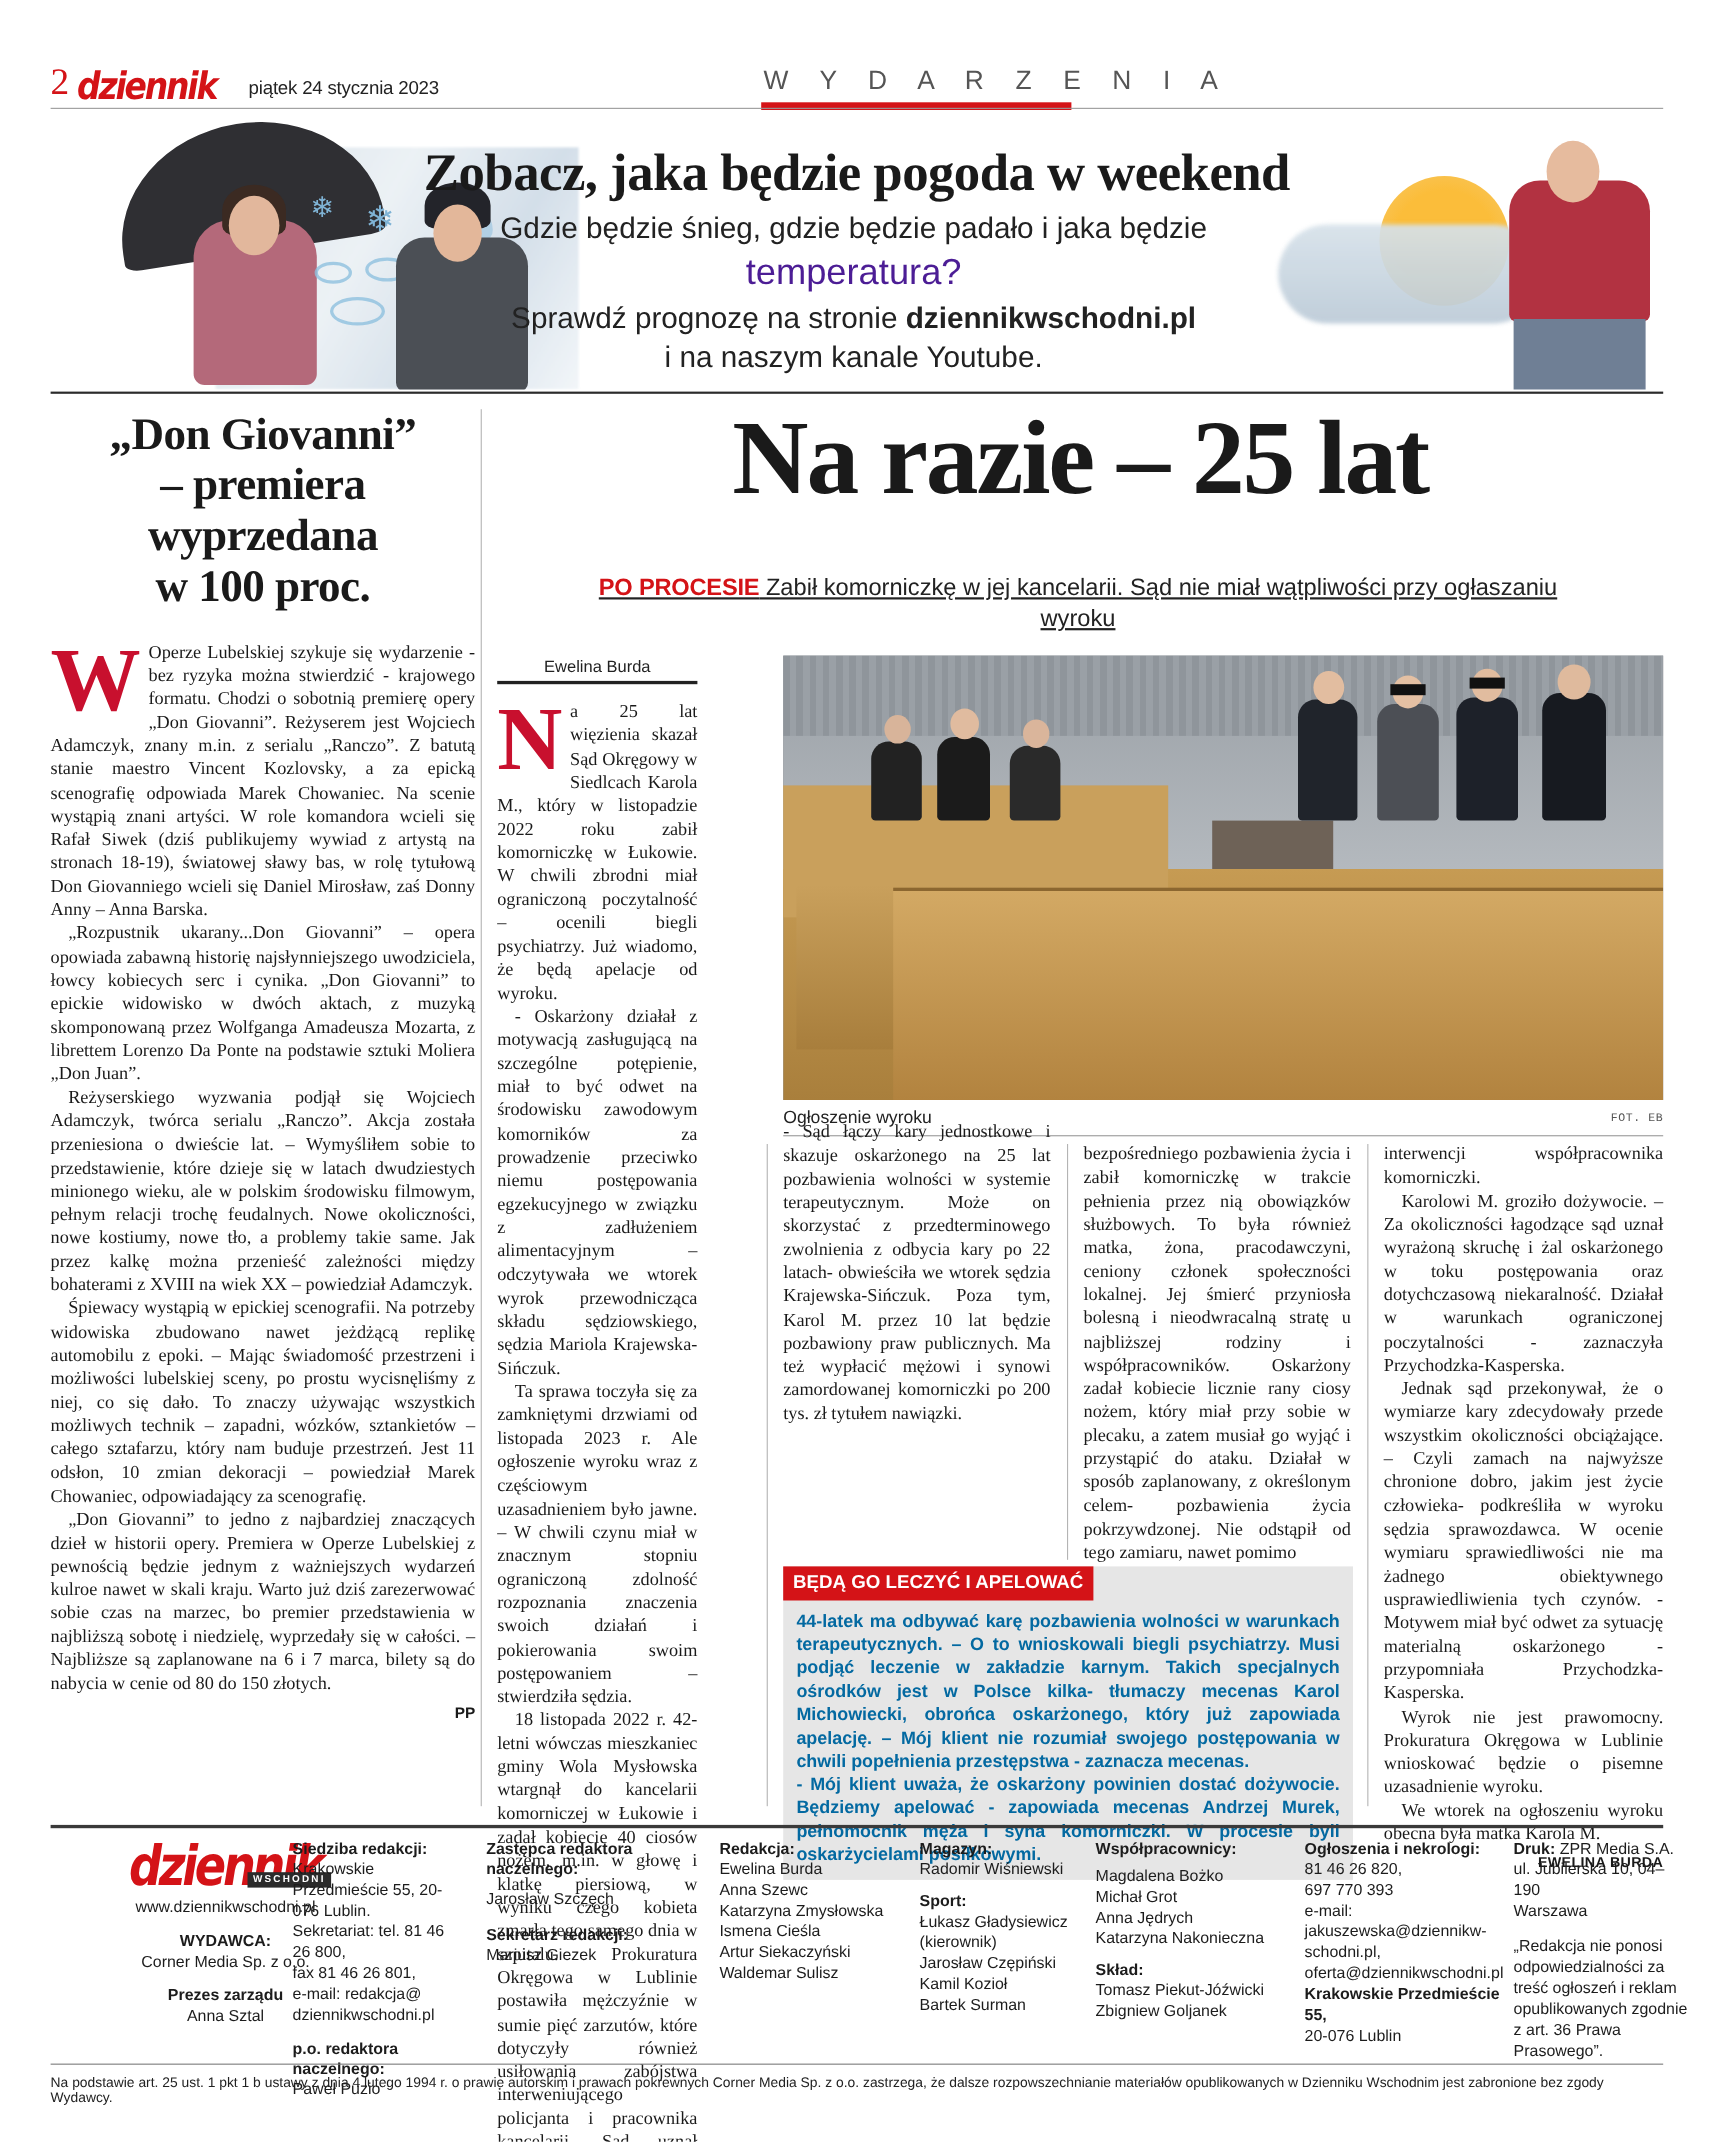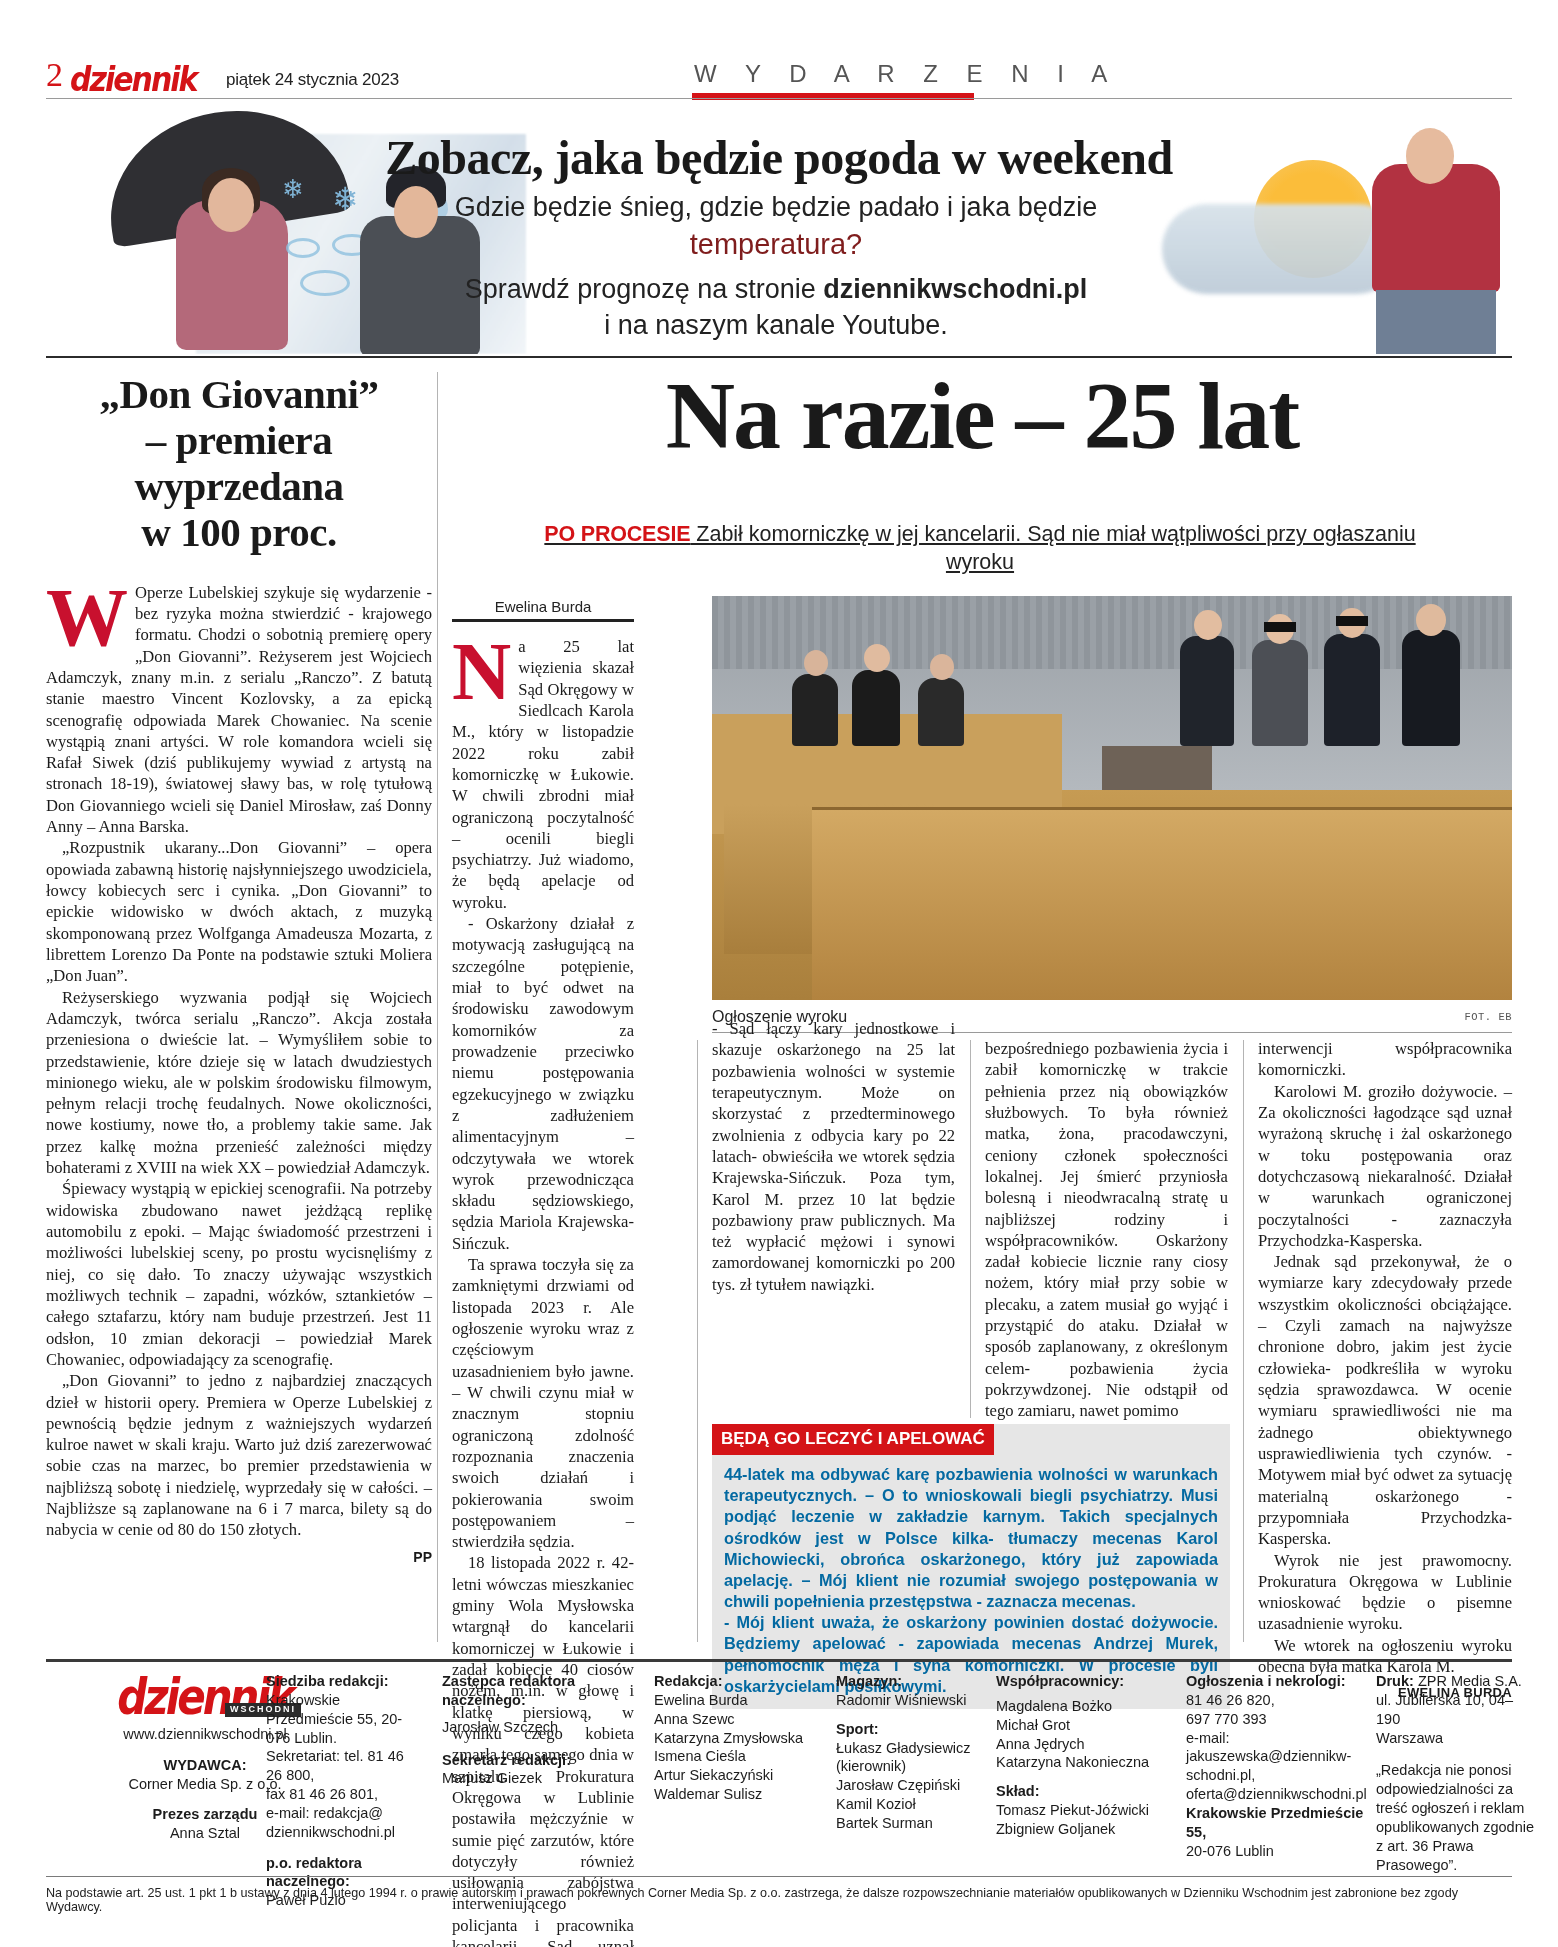--- a/index.html
+++ b/index.html
@@ -12,21 +12,21 @@
   .mast-logo{position:absolute;left:24px;top:0px;font-family:"DejaVu Sans",sans-serif;font-weight:900;font-size:30px;color:#d41317;letter-spacing:-2px;line-height:1;font-style:italic;transform:scaleY(1.15);transform-origin:left top;}
   .mast-date{position:absolute;left:180px;top:8px;font-family:"Liberation Sans",sans-serif;font-size:17px;color:#222;letter-spacing:-0.2px;}
   .section-word{position:absolute;left:648px;top:-2px;font-family:"Liberation Sans",sans-serif;font-size:24px;letter-spacing:11px;color:#555;}
   .section-rule{position:absolute;left:646px;top:31px;width:282px;height:7px;background:#d41317;}
   .mast-hr{position:absolute;left:0px;top:36px;width:1466px;height:1px;background:#9a9a9a;}
 
   
   .weather{position:absolute;left:46px;top:104px;width:1466px;height:250px;overflow:hidden;}
   .w-title{position:absolute;left:0;top:26px;width:1466px;text-align:center;font-family:"Liberation Serif",serif;font-weight:700;font-size:48px;letter-spacing:-0.5px;}
   .w-l1{position:absolute;left:280px;top:88px;width:900px;text-align:center;font-family:"Liberation Sans",sans-serif;font-size:27px;color:#222;}
-  .w-l2{position:absolute;left:280px;top:124px;width:900px;text-align:center;font-family:"Liberation Sans",sans-serif;font-size:29px;color:#7f1d1d;}
+  .w-l2{position:absolute;left:280px;top:124px;width:900px;text-align:center;font-family:"Liberation Sans",sans-serif;font-size:33px;color:#4c1d95;}
   .w-l3{position:absolute;left:280px;top:170px;width:900px;text-align:center;font-family:"Liberation Sans",sans-serif;font-size:27px;color:#222;}
   .w-l3 b{font-weight:700;}
   .w-l4{position:absolute;left:280px;top:206px;width:900px;text-align:center;font-family:"Liberation Sans",sans-serif;font-size:27px;color:#222;}
   .umbrella{position:absolute;left:58px;top:8px;width:240px;height:118px;background:#2f2f33;border-radius:50% 50% 6% 6%/86% 86% 6% 6%;transform:rotate(-9deg);}
   .umbrella:after{content:"";position:absolute;left:118px;top:108px;width:4px;height:74px;background:#3a3a3e;}
   .woman-pink-body{position:absolute;left:130px;top:96px;width:112px;height:150px;background:#b4697a;border-radius:34px 34px 10px 10px;}
   .woman-pink-head{position:absolute;left:162px;top:74px;width:46px;height:54px;background:#e2b79c;border-radius:50%;}
   .woman-pink-hair{position:absolute;left:156px;top:64px;width:58px;height:46px;background:#3b2a22;border-radius:50% 50% 20% 20%;}
   .snowbox{position:absolute;left:232px;top:70px;width:170px;height:160px;}
   .flake{position:absolute;color:#7fb3d5;font-size:26px;font-family:"DejaVu Sans",sans-serif;}

